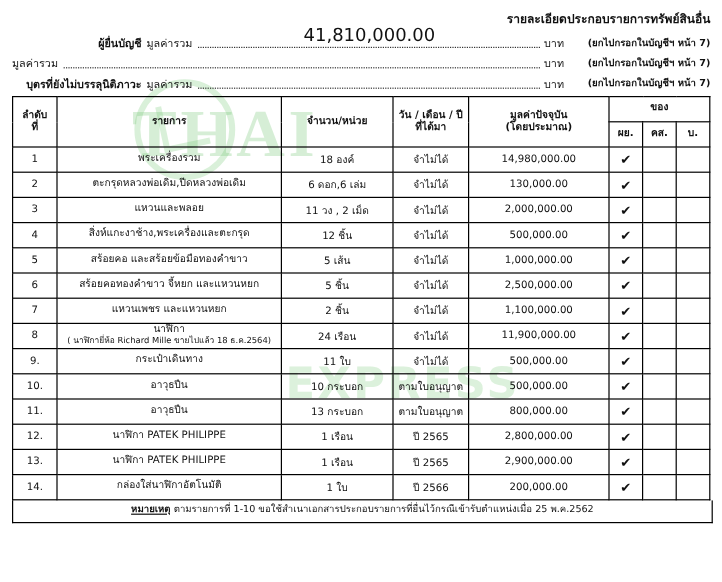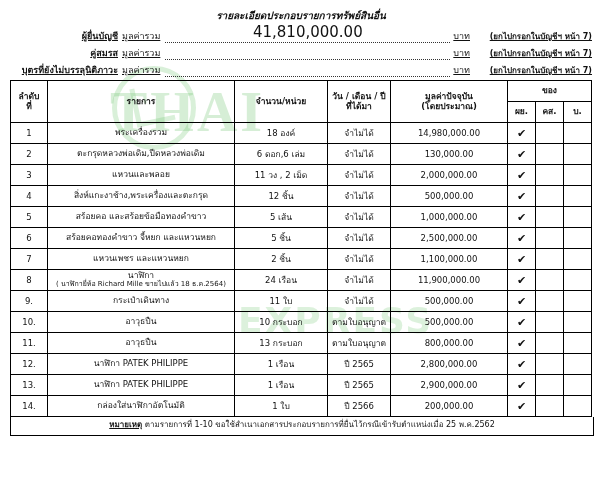--- a/index.html
+++ b/index.html
@@ -62,42 +62,40 @@
     content: "";
     position: absolute;
     left: 16px; top: 14px;
     width: 34px; height: 34px;
     border-left: 5px solid rgba(120, 200, 120, 0.28);
     border-bottom: 5px solid rgba(120, 200, 120, 0.28);
     transform: rotate(-12deg);
   }
 
   .doc-title {
-    text-align: center;
+    text-align: right;
     font-size: 10px;
     font-weight: bold;
     margin: 2px 0 6px 0;
     position: relative;
     z-index: 5;
-    font-style: italic;
   }
 
   
   .decl {
     position: relative;
     z-index: 5;
     font-size: 9px;
     margin: 0 0 2px 0;
   }
   .decl-row {
     display: flex;
-    align-items: flex-end;
+    align-items: flex-start;
     margin-bottom: 3px;
     white-space: nowrap;
-    text-decoration: underline;
   }
   .decl-label {
     width: 108px;
     text-align: right;
     font-weight: bold;
     padding-right: 4px;
     flex: 0 0 auto;
   }
   .decl-mid {
     flex: 0 0 auto;
@@ -214,21 +212,20 @@
       <div class="decl-label">ผู้ยื่นบัญชี</div>
       <div class="decl-mid">มูลค่ารวม</div>
       <div class="decl-dots">
         <span class="decl-amount">41,810,000.00</span>
       </div>
       <div class="decl-unit">บาท</div>
       <div class="decl-note">(ยกไปกรอกในบัญชีฯ หน้า 7)</div>
     </div>
 
     <div class="decl-row">
-      <div class="decl-label">คู่สมรส</div>
       <div class="decl-mid">มูลค่ารวม</div>
       <div class="decl-dots">
         <span class="decl-amount"></span>
       </div>
       <div class="decl-unit">บาท</div>
       <div class="decl-note">(ยกไปกรอกในบัญชีฯ หน้า 7)</div>
     </div>
 
     <div class="decl-row">
       <div class="decl-label">บุตรที่ยังไม่บรรลุนิติภาวะ</div>

